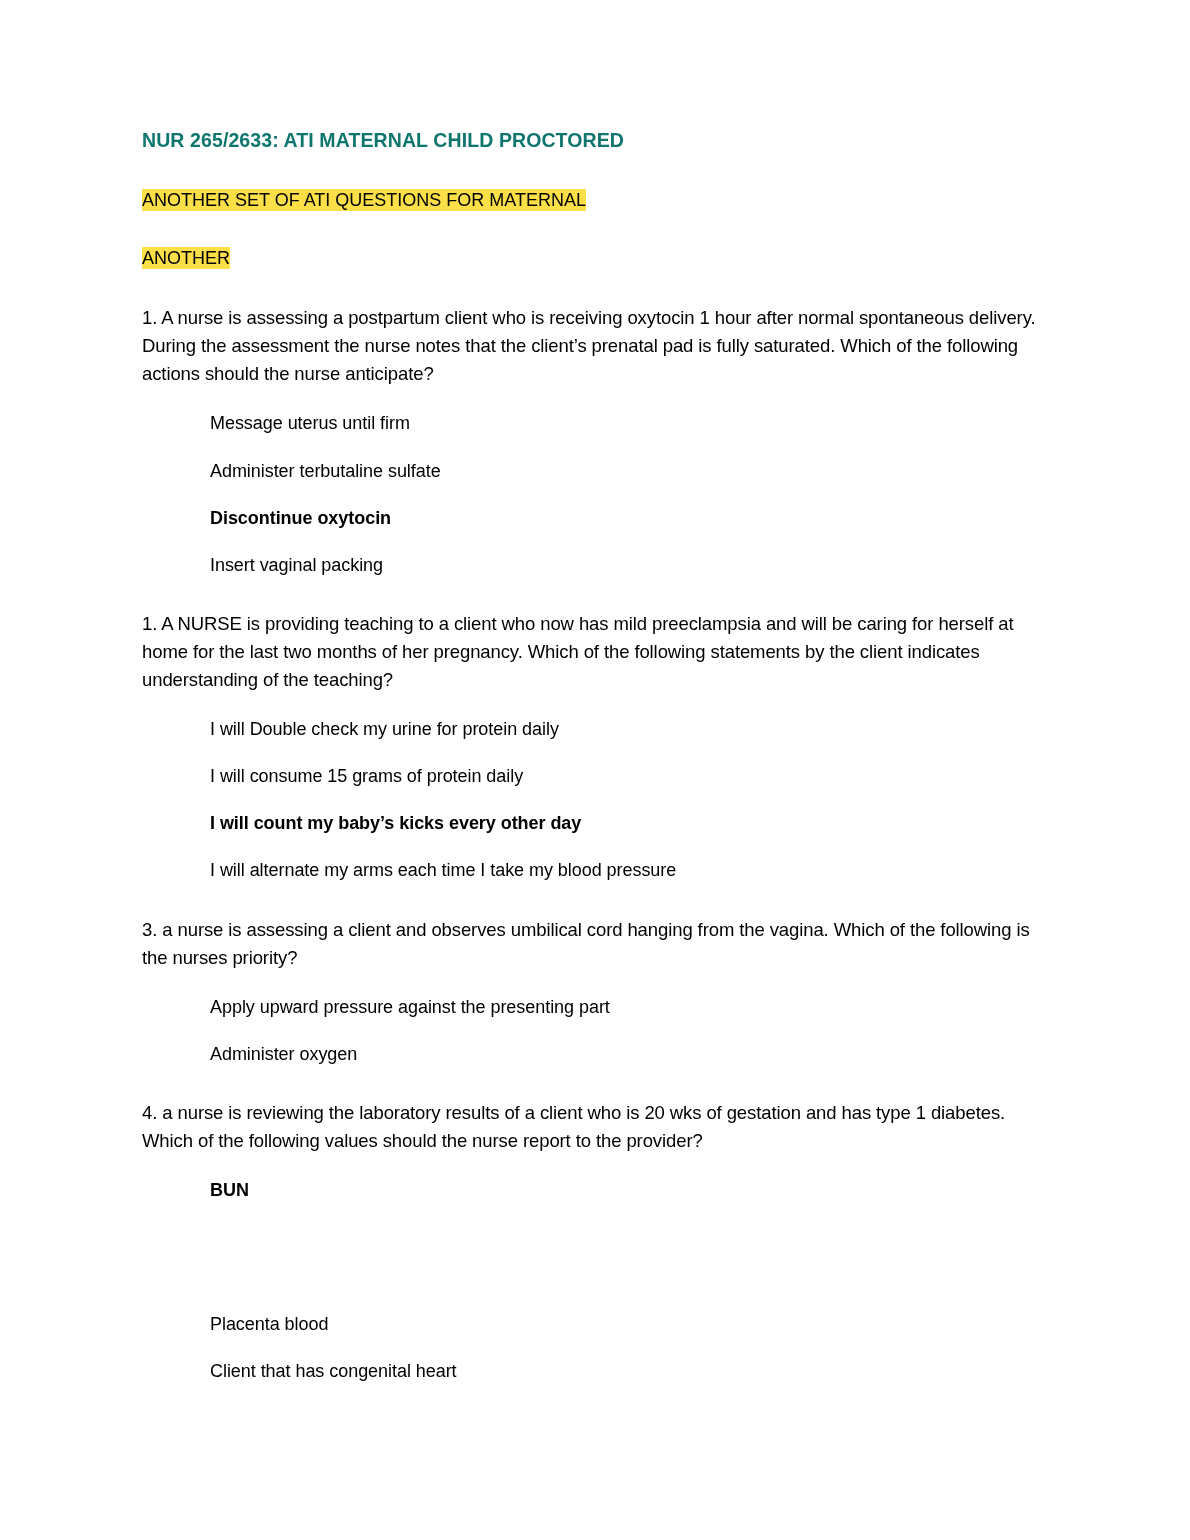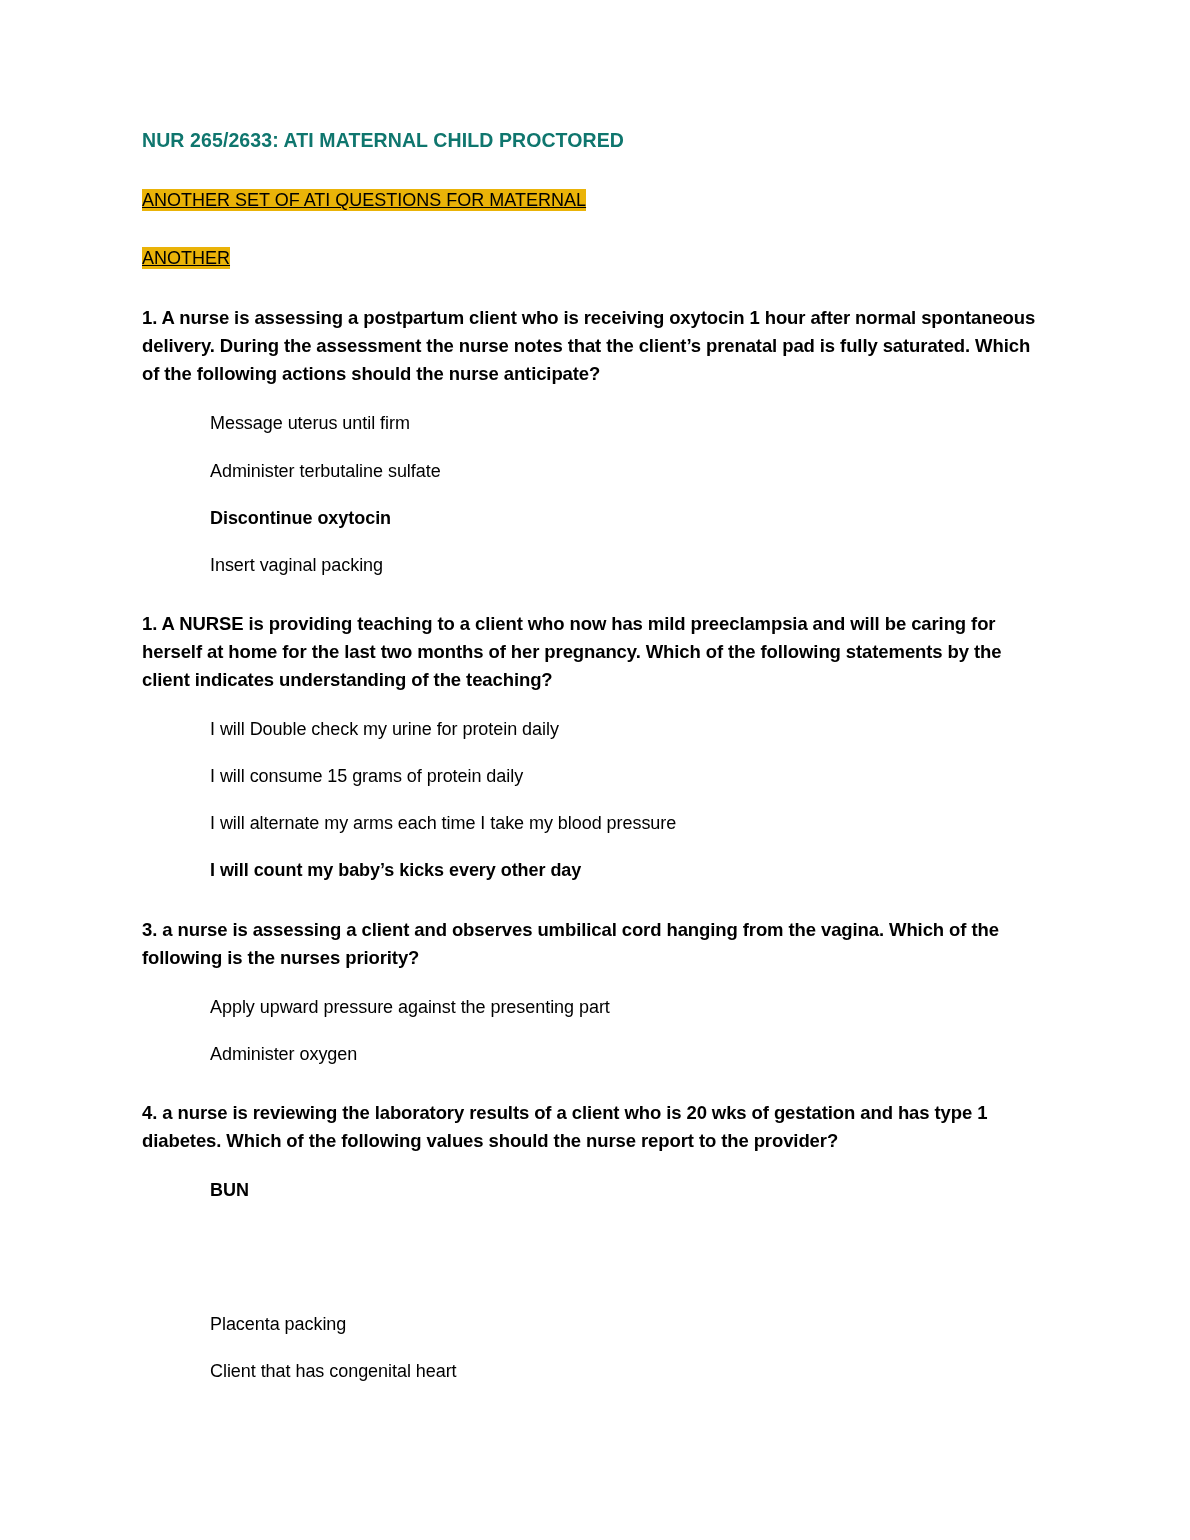--- a/index.html
+++ b/index.html
@@ -28,27 +28,26 @@
     letter-spacing: 0.1px;
     margin: 0 0 36px 0;
     line-height: 1.3;
   }
   .hl-line {
     font-size: 18px;
     margin: 0 0 34px 0;
     line-height: 1.3;
   }
   .hl {
-    background: #eab308;
+    background: #fde047;
     padding: 1px 0;
-    text-decoration: underline;
   }
   .question {
     font-size: 18.5px;
-    font-weight: bold;
+    font-weight: normal;
     line-height: 1.52;
     margin: 0 0 22px 0;
     letter-spacing: -0.1px;
   }
   .choices {
     margin: 0 0 26px 0;
     padding: 0;
     list-style: none;
   }
   .choice {
@@ -91,22 +90,22 @@
       <li class="choice correct">Discontinue oxytocin</li>
       <li class="choice">Insert vaginal packing</li>
     </ul>
   </div>
 
   <div class="block">
     <p class="question">1. A NURSE is providing teaching to a client who now has mild preeclampsia and will be caring for herself at home for the last two months of her pregnancy. Which of the following statements by the client indicates understanding of the teaching?</p>
     <ul class="choices">
       <li class="choice">I will Double check my urine for protein daily</li>
       <li class="choice">I will consume 15 grams of protein daily</li>
+      <li class="choice correct">I will count my baby’s kicks every other day</li>
       <li class="choice">I will alternate my arms each time I take my blood pressure</li>
-      <li class="choice correct">I will count my baby’s kicks every other day</li>
     </ul>
   </div>
 
   <div class="block">
     <p class="question">3.  a nurse is assessing a client and observes umbilical cord hanging from the vagina. Which of the following is the nurses priority?</p>
     <ul class="choices">
       <li class="choice">Apply upward pressure against the presenting part</li>
       <li class="choice">Administer oxygen</li>
     </ul>
   </div>
@@ -114,19 +113,19 @@
   <div class="block">
     <p class="question">4. a nurse is reviewing the laboratory results of a client who is 20 wks of gestation and has type 1 diabetes. Which of the following values should the nurse report to the provider?</p>
     <ul class="choices">
       <li class="choice correct">BUN</li>
     </ul>
     <div class="spacer-gap"></div>
   </div>
 
   <div class="block">
     <ul class="choices">
-      <li class="choice">Placenta packing</li>
+      <li class="choice">Placenta blood</li>
       <li class="choice">Client that has congenital heart</li>
 
     </ul>
   </div>
 
 </div>
 
 </body></html>

